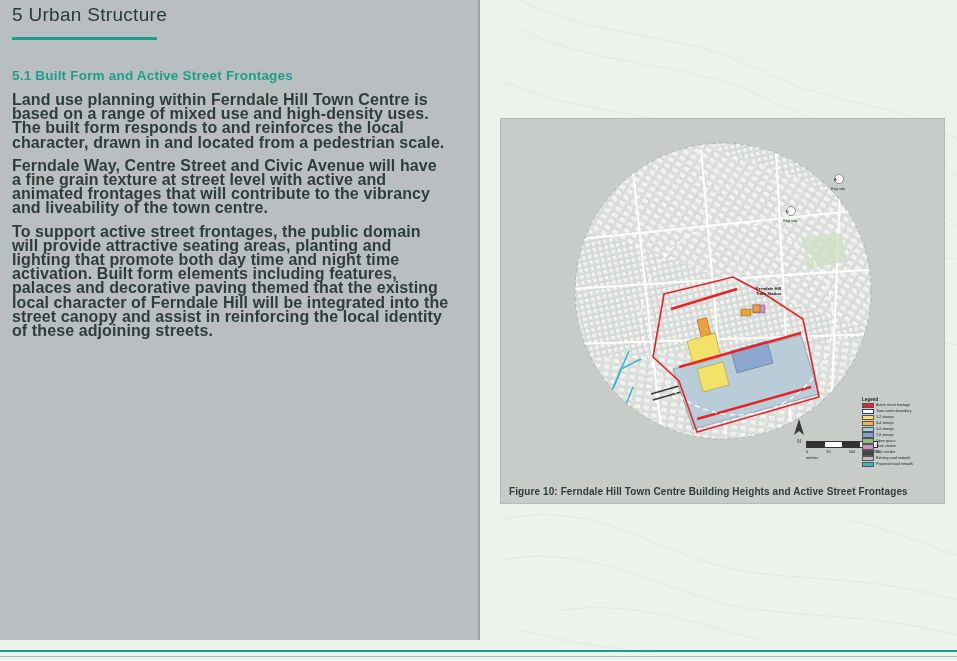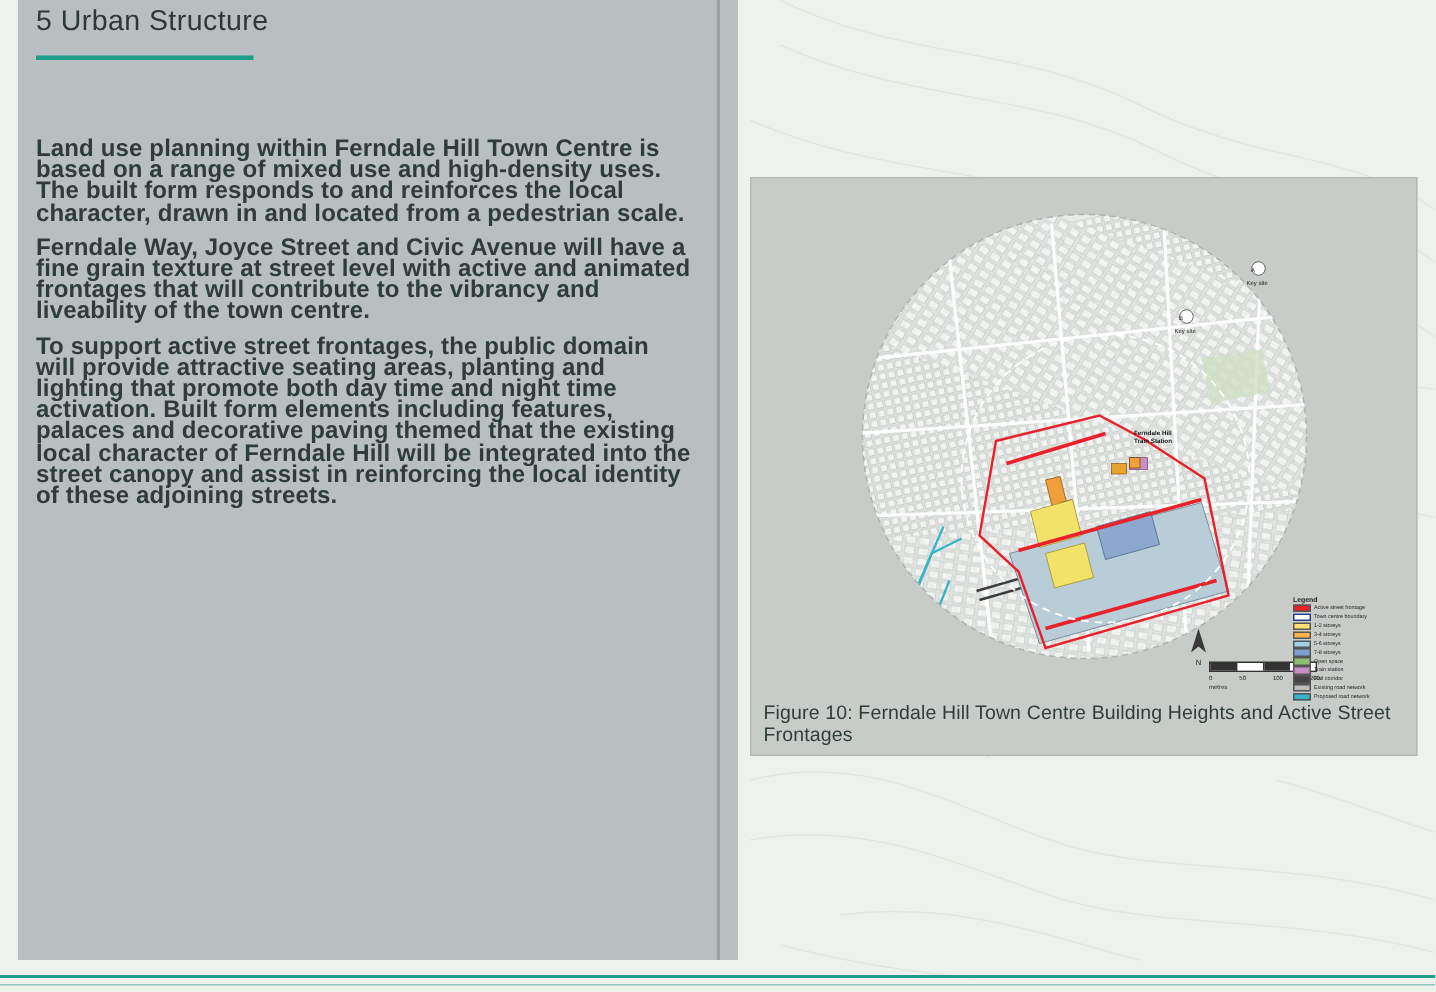--- a/index.html
+++ b/index.html
@@ -23,21 +23,21 @@
   
   .topo {
     position: absolute;
     inset: 0;
     opacity: 0.5;
     pointer-events: none;
   }
   
   .left-panel {
     position: absolute;
-    left: 12px;
+    left: 0;
     top: 0;
     width: 480px;
     height: 640px;
     background: #b9bfc0;
     padding: 0;
     box-sizing: border-box;
   }
   .chapter-title {
     position: absolute;
     left: 12px;
@@ -87,23 +87,23 @@
     height: 386px;
     background: #c8ccc9;
     border: 1px solid #b4b9b6;
     box-sizing: border-box;
   }
   .figure-caption {
     position: absolute;
     left: 8px;
     bottom: 6px;
     width: 430px;
-    font-size: 13px;
+    font-size: 10px;
     color: #2f3d3a;
-    font-weight: normal;
+    font-weight: bold;
     letter-spacing: 0.1px;
     margin-top: 12px;
   }
   .map-wrap {
     position: absolute;
     left: 0;
     top: 0;
     width: 445px;
     height: 360px;
     overflow: hidden;
@@ -212,23 +212,24 @@
       <path d="M505,470 C570,455 620,485 660,505"></path>
       <path d="M870,300 C900,330 930,340 957,345"></path>
       <path d="M850,520 C890,530 925,545 957,555"></path>
       <path d="M520,630 C560,640 600,648 650,652"></path>
     </g>
   </svg>
 
   <div class="left-panel">
     <div class="chapter-title">5 Urban Structure</div>
     <div class="title-rule"></div>
+    <div class="section-title">5.1 Built Form and Active Street Frontages</div>
     <div class="body-copy">
       <p>Land use planning within Ferndale Hill Town Centre is based on a range of mixed use and high-density uses. The built form responds to and reinforces the local character, drawn in and located from a pedestrian scale.</p>
-      <p>Ferndale Way, Joyce Street and Civic Avenue will have a fine grain texture at street level with active and animated frontages that will contribute to the vibrancy and liveability of the town centre.</p>
+      <p>Ferndale Way, Centre Street and Civic Avenue will have a fine grain texture at street level with active and animated frontages that will contribute to the vibrancy and liveability of the town centre.</p>
       <p>To support active street frontages, the public domain will provide attractive seating areas, planting and lighting that promote both day time and night time activation. Built form elements including features, palaces and decorative paving themed that the existing local character of Ferndale Hill will be integrated into the street canopy and assist in reinforcing the local identity of these adjoining streets.</p>
     </div>
   </div>
   <div class="panel-edge"></div>
 
   <div class="figure-panel">
     <div class="map-wrap">
       <svg width="445" height="360" viewBox="0 0 445 360">
         <defs>
           <clipPath id="circleClip">

